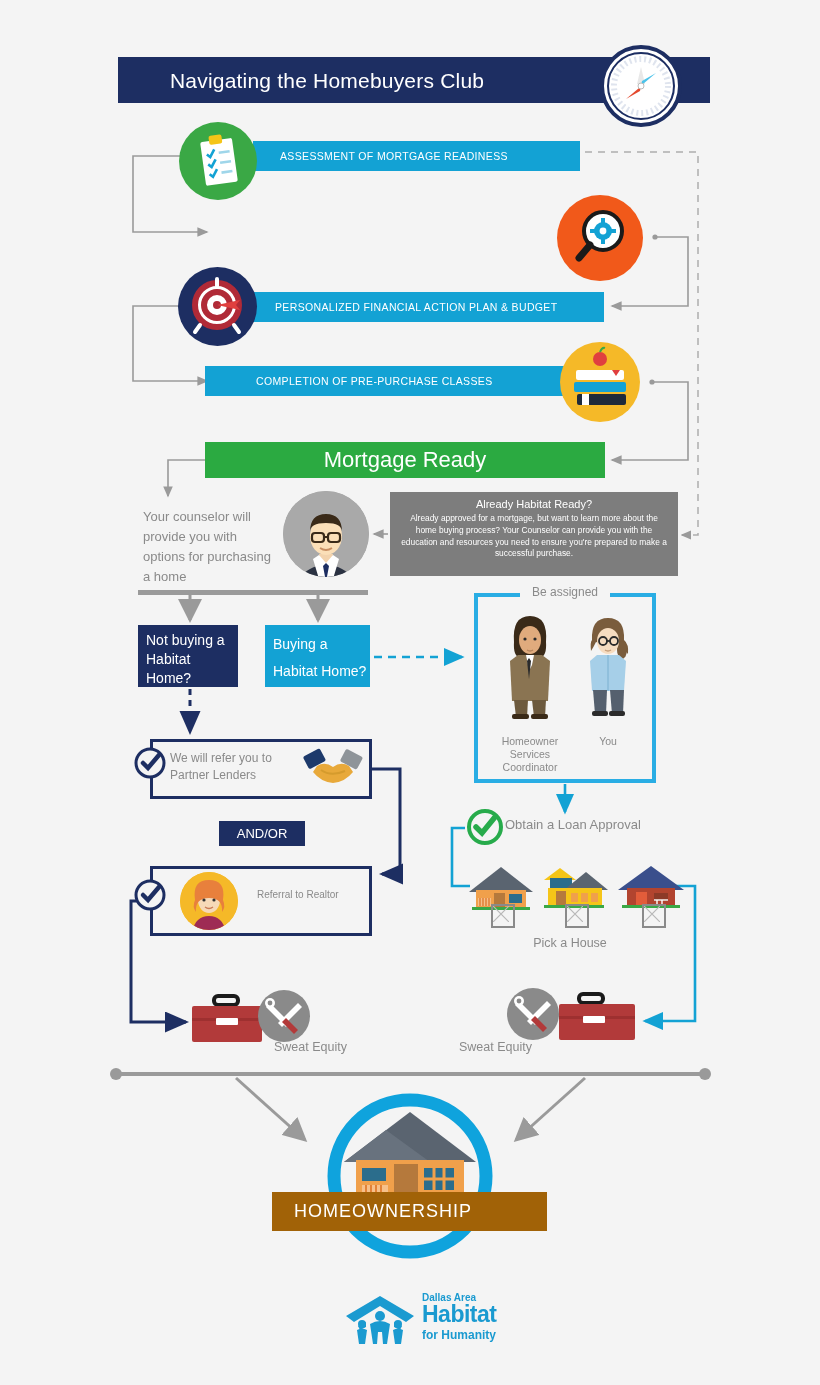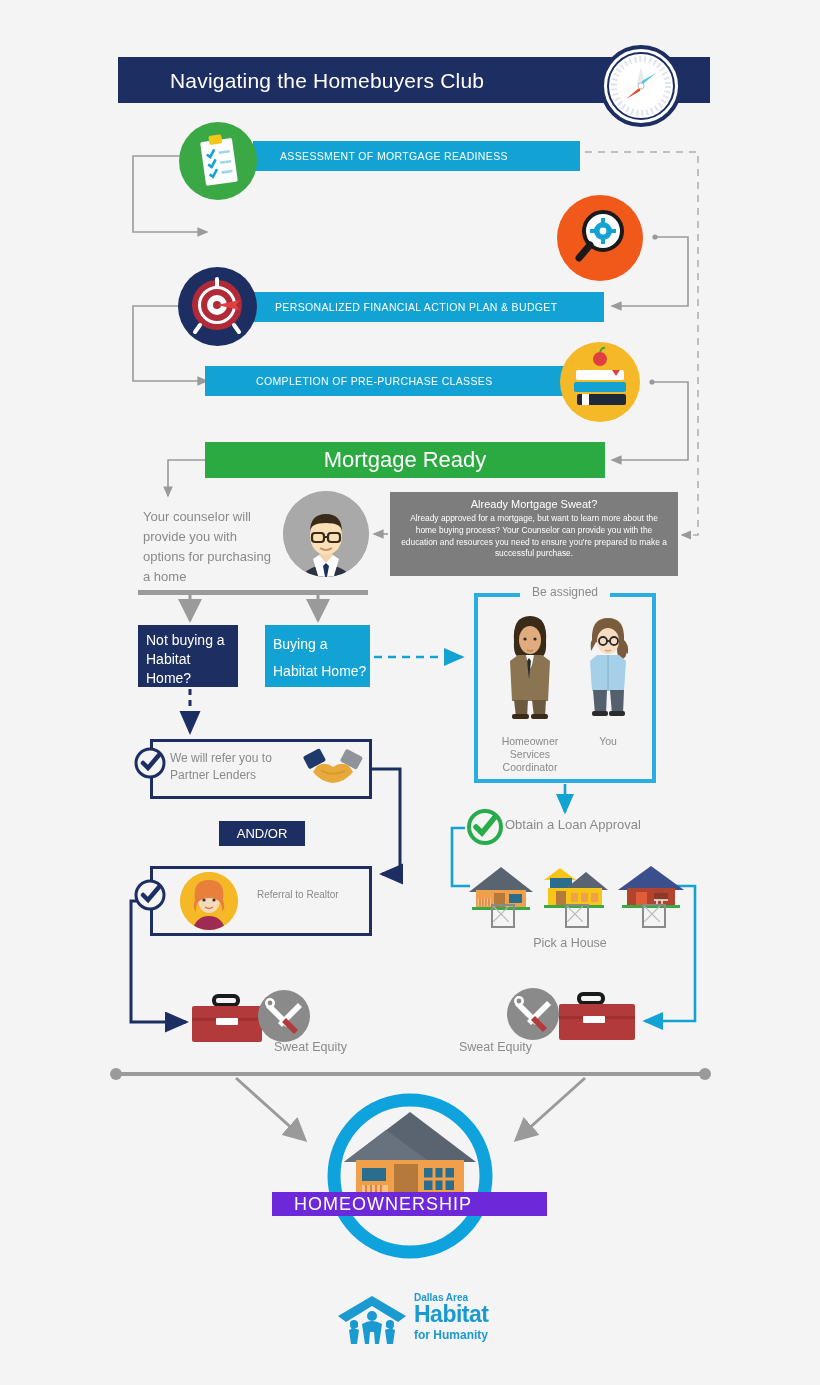--- a/index.html
+++ b/index.html
@@ -30,23 +30,23 @@
   #lender-text{left:170px;top:750px;width:120px;color:#8a8a8a;font-size:12px;line-height:17px;}
   #andor{left:219px;top:821px;width:86px;height:25px;background:#1d2e62;color:#ffffff;font-size:13px;display:flex;align-items:center;justify-content:center;}
   #realtor-box{left:150px;top:866px;width:222px;height:70px;border:3px solid #1d2e62;box-sizing:border-box;background:#f4f4f4;}
   #realtor-text{left:257px;top:886px;width:100px;color:#8a8a8a;font-size:10px;line-height:17px;}
   #assigned-label{left:520px;top:585px;width:90px;text-align:center;color:#8a8a8a;font-size:12px;background:#f4f4f4;}
   .person-label{color:#8a8a8a;font-size:10.5px;line-height:13px;text-align:center;}
   
   #loan-text{left:505px;top:817px;color:#8a8a8a;font-size:13px;}
   #pick-house-label{left:520px;top:936px;width:100px;text-align:center;color:#8a8a8a;font-size:12.5px;}
   .sweat-label{color:#8a8a8a;font-size:12.5px;}
-  #homeownership{left:272px;top:1192px;width:275px;height:24px;background:#6d28d9;color:#ffffff;font-size:18px;letter-spacing:1px;display:flex;align-items:center;padding-left:22px;box-sizing:border-box;}
+  #homeownership{left:272px;top:1192px;width:275px;height:39px;background:#a16207;color:#ffffff;font-size:18px;letter-spacing:1px;display:flex;align-items:center;padding-left:22px;box-sizing:border-box;}
   #success-bar{left:272px;top:1229px;width:275px;height:30px;background:#2baa41;color:#ffffff;font-size:9.5px;line-height:13px;display:flex;flex-direction:column;align-items:center;justify-content:center;text-align:center;}
-  #logo{left:336px;top:1288px;width:160px;height:62px;text-align:right;}
+  #logo{left:344px;top:1288px;width:160px;height:62px;text-align:right;}
   .logo-l1{color:#1a9ad0;font-size:10px;font-weight:bold;}
   .logo-l2{color:#1a9ad0;font-size:23px;font-weight:bold;line-height:23px;letter-spacing:-.5px;}
   .logo-l3{color:#1a9ad0;font-size:12px;font-weight:bold;}
 </style>
 </head>
 <body>
 
 <div id="page">
 
   <svg class="abs" style="left:0;top:0;" width="820" height="1385">
@@ -208,21 +208,21 @@
       <g fill="none" stroke="#3a2a18" stroke-width="2.2">
         <rect x="29" y="42" width="12" height="9" rx="3"></rect>
           <rect x="45" y="42" width="12" height="9" rx="3"></rect>
         <path d="M41,46 h4"></path>
       </g>
       <path d="M37,57 q6,4 12,0" stroke="#c88f63" stroke-width="1.8" fill="none"></path>
     </svg>
   </div>
 
   <div class="abs" id="already-box">
-    <div id="already-title">Already Mortgage Sweat?</div>
+    <div id="already-title">Already Habitat Ready?</div>
     <div id="already-body">Already approved for a mortgage, but want to learn more about the home buying process? Your Counselor can provide you with the education and resources you need to ensure you're prepared to make a successful purchase.</div>
   </div>
 
   <div class="abs" id="box-not-buying">
     <span>Not buying a Habitat Home?</span>
   </div>
   <div class="abs" id="box-buying">
     <span>Buying a Habitat Home?</span>
   </div>
 

